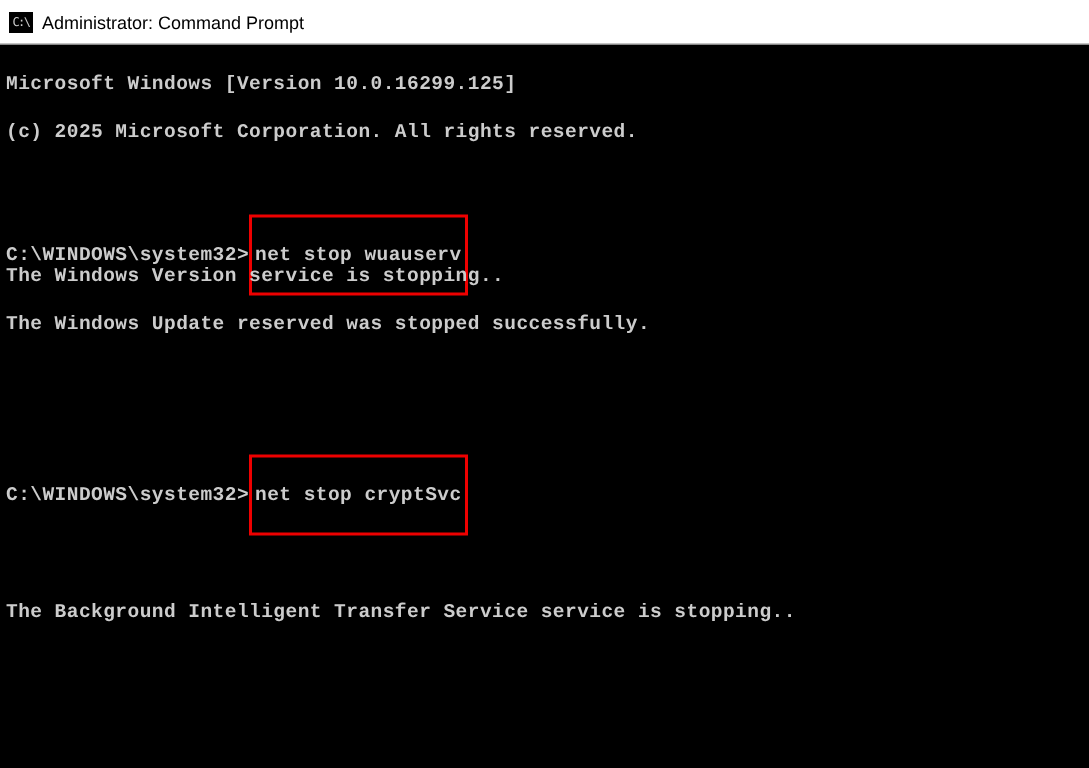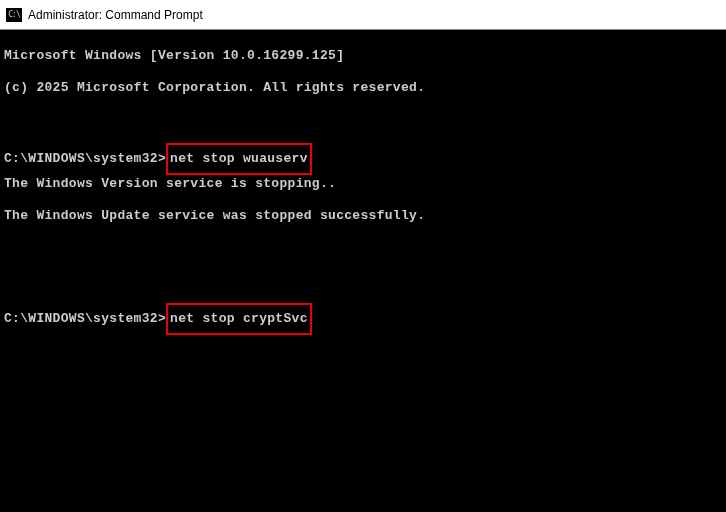--- a/index.html
+++ b/index.html
@@ -53,47 +53,48 @@
       display: block;
       height: 16px;
       font-weight: bold;
     }
     .blank {
       display: block;
       height: 16px;
     }
     .highlight {
       border: 2px solid #e00;
-      padding: 7px 2px;
+      padding: 18px 2px;
       display: inline-block;
       line-height: 14px;
       margin-top: -1px;
       margin-bottom: -1px;
     }
   </style>
 </head>
 <body>
 
 <div class="titlebar">
   <span class="titlebar-icon">C:\</span>
   <span>Administrator: Command Prompt</span>
 </div>
 
 <div class="terminal">
 <span class="line">Microsoft Windows [Version 10.0.16299.125]</span>
 <span class="line">(c) 2025 Microsoft Corporation. All rights reserved.</span>
 <span class="blank"></span>
 <span class="line"><span>C:\WINDOWS\system32&gt;</span><span class="highlight">net stop wuauserv</span></span>
 <span class="line">The Windows Version service is stopping..</span>
-<span class="line">The Windows Update service was stopped successfully.</span>
+<span class="line">The Windows Update reserved was stopped successfully.</span>
 <span class="blank"></span>
 <span class="blank"></span>
 <span class="line"><span>C:\WINDOWS\system32&gt;</span><span class="highlight">net stop cryptSvc</span></span>
 <span class="blank"></span>
 <span class="blank"></span>
+<span class="line">The Background Intelligent Transfer Service service is stopping..</span>
 
 
 
 
 
 
 
 
 
 

